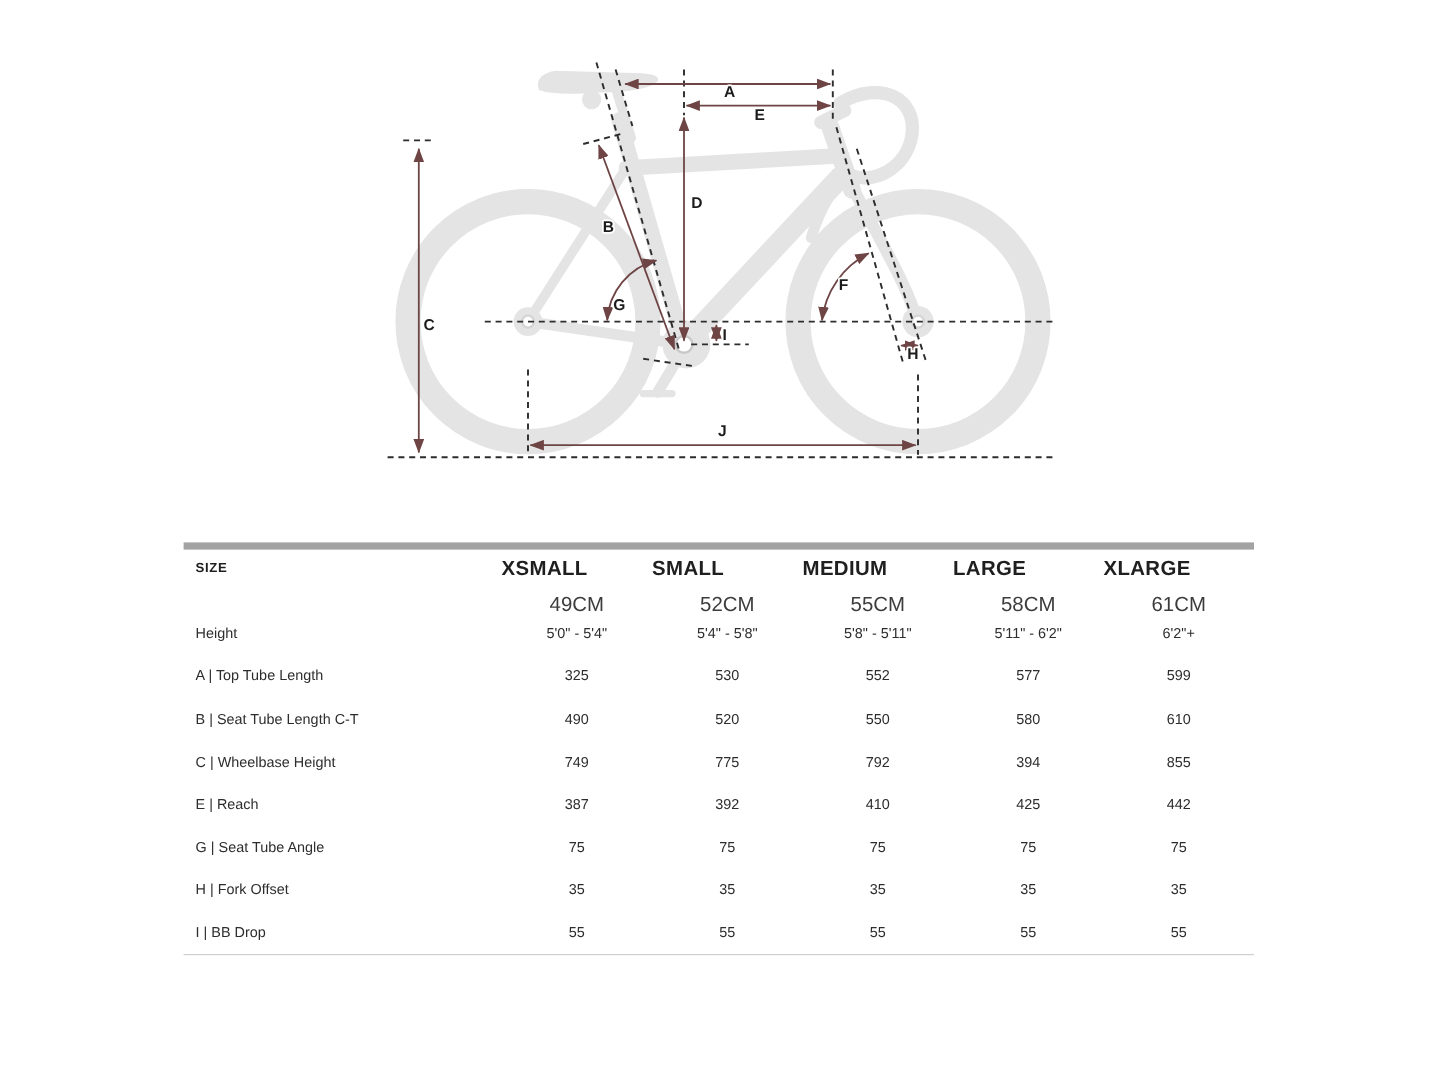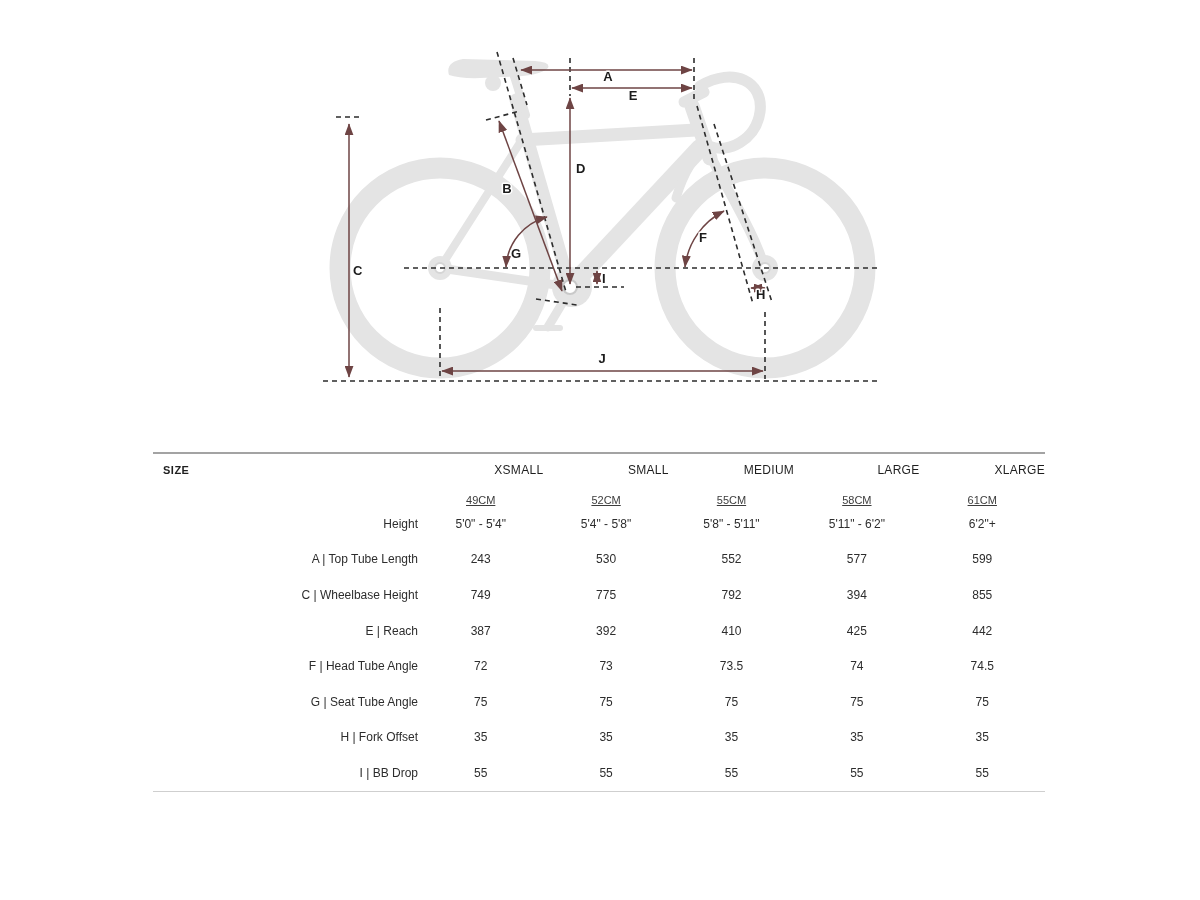--- a/index.html
+++ b/index.html
@@ -6,33 +6,33 @@
   body{width:1200px;height:900px;position:relative;overflow:hidden;
        font-family:"Liberation Sans", sans-serif;color:#2d2d2d;}
 
   .diagram-area{position:absolute;left:0;top:0;width:1200px;height:450px;}
   .diagram-area svg{display:block;}
 
   svg text.dim-label{font-family:"Liberation Sans",sans-serif;font-size:13px;font-weight:bold;
        fill:#1c1c1c;paint-order:stroke;stroke:#ffffff;stroke-width:3px;stroke-linejoin:round;}
 
   .geo-table{position:absolute;left:153px;top:452px;width:892px;
-       border-top:2px solid #a3a3a3;border-bottom:1px solid #cfcfcf;}
+       border-top:6px solid #a3a3a3;border-bottom:1px solid #cfcfcf;}
   .trow{display:grid;grid-template-columns:265px repeat(5,125.4px);align-items:center;}
   .thead{padding-top:8px;height:44px;}
-  .thead .hname{font-size:12px;font-weight:normal;color:#1f1f1f;letter-spacing:.3px;
-       text-align:right;line-height:16px;}
+  .thead .hname{font-size:17px;font-weight:bold;color:#1f1f1f;letter-spacing:.3px;
+       text-align:left;line-height:16px;}
   .thead .hsize-col{text-align:center;}
-  .thead .hcm{font-size:11px;font-weight:normal;color:#3c3c3c;text-align:center;
-       line-height:16px;margin-top:14px;text-decoration:underline;}
+  .thead .hcm{font-size:17px;font-weight:normal;color:#3c3c3c;text-align:center;
+       line-height:16px;margin-top:14px;}
   .thead .size-label{font-size:11px;font-weight:bold;color:#1f1f1f;letter-spacing:.5px;
        text-align:left;padding-left:10px;align-self:start;line-height:16px;}
   .tbody .trow{height:35.6px;}
   .tcell{font-size:12px;color:#2d2d2d;}
-  .tcell.label{text-align:right;padding-left:10px;}
+  .tcell.label{text-align:left;padding-left:10px;}
   .tcell.val{text-align:center;}
 </style>
 </head>
 <body>
 
 <div class="diagram-area">
   <svg width="1200" height="450" viewBox="0 0 1200 450">
     <defs>
       <marker id="ah" viewBox="0 0 8 6" refX="7.5" refY="3" markerWidth="8" markerHeight="6" orient="auto-start-reverse">
         <path d="M0,0 L8,3 L0,6 Z" fill="#6e4444"></path>
@@ -138,51 +138,51 @@
       <div class="trow">
         <div class="tcell label">Height</div>
         <div class="tcell val">5'0" - 5'4"</div>
         <div class="tcell val">5'4" - 5'8"</div>
         <div class="tcell val">5'8" - 5'11"</div>
         <div class="tcell val">5'11" - 6'2"</div>
         <div class="tcell val">6'2"+</div>
       </div>
       <div class="trow">
         <div class="tcell label">A | Top Tube Length</div>
-        <div class="tcell val">243</div>
+        <div class="tcell val">325</div>
         <div class="tcell val">530</div>
         <div class="tcell val">552</div>
         <div class="tcell val">577</div>
         <div class="tcell val">599</div>
+      </div>
+      <div class="trow">
+        <div class="tcell label">B | Seat Tube Length C-T</div>
+        <div class="tcell val">490</div>
+        <div class="tcell val">520</div>
+        <div class="tcell val">550</div>
+        <div class="tcell val">580</div>
+        <div class="tcell val">610</div>
       </div>
       <div class="trow">
         <div class="tcell label">C | Wheelbase Height</div>
         <div class="tcell val">749</div>
         <div class="tcell val">775</div>
         <div class="tcell val">792</div>
         <div class="tcell val">394</div>
         <div class="tcell val">855</div>
       </div>
       <div class="trow">
         <div class="tcell label">E | Reach</div>
         <div class="tcell val">387</div>
         <div class="tcell val">392</div>
         <div class="tcell val">410</div>
         <div class="tcell val">425</div>
         <div class="tcell val">442</div>
       </div>
       <div class="trow">
-        <div class="tcell label">F | Head Tube Angle</div>
-        <div class="tcell val">72</div>
-        <div class="tcell val">73</div>
-        <div class="tcell val">73.5</div>
-        <div class="tcell val">74</div>
-        <div class="tcell val">74.5</div>
-      </div>
-      <div class="trow">
         <div class="tcell label">G | Seat Tube Angle</div>
         <div class="tcell val">75</div>
         <div class="tcell val">75</div>
         <div class="tcell val">75</div>
         <div class="tcell val">75</div>
         <div class="tcell val">75</div>
       </div>
       <div class="trow">
         <div class="tcell label">H | Fork Offset</div>
         <div class="tcell val">35</div>

